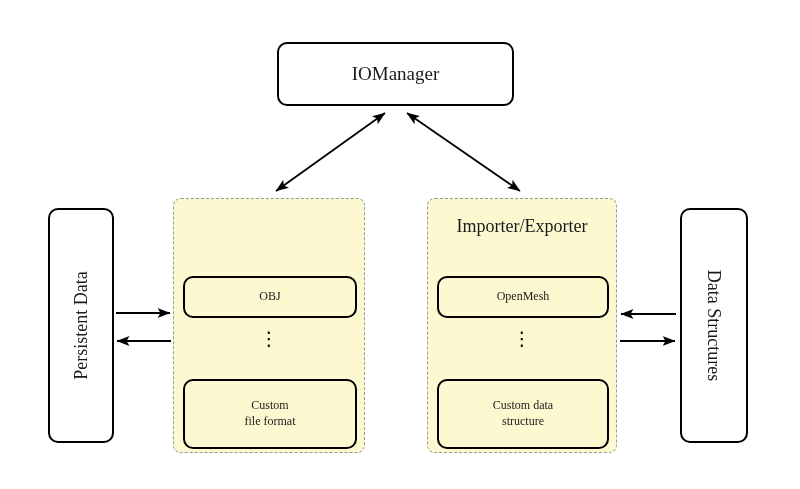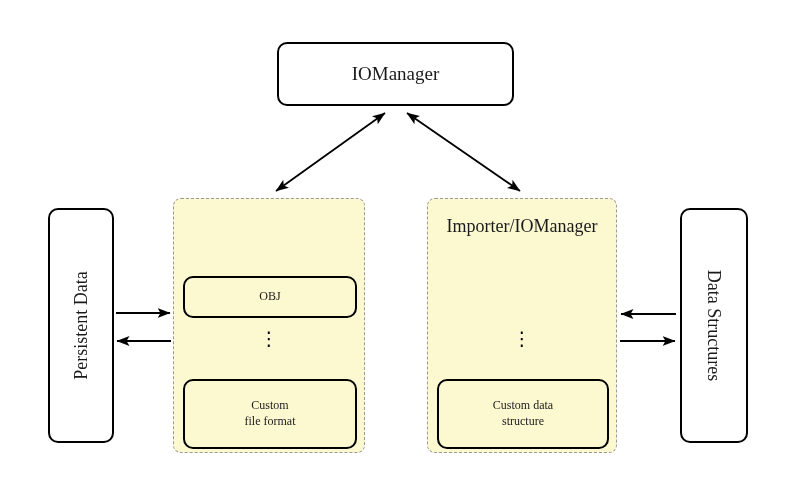--- a/index.html
+++ b/index.html
@@ -115,21 +115,24 @@
       <span>OBJ</span>
     </div>
     <div class="dots">⋮</div>
     <div class="inner-node inner-bottom">
       <span>Custom
 file format</span>
     </div>
   </div>
 
   <div class="group group-right">
-    <div class="group-title">Importer/IOManager</div>
+    <div class="group-title">Importer/Exporter</div>
+    <div class="inner-node inner-top">
+      <span>OpenMesh</span>
+    </div>
     <div class="dots">⋮</div>
     <div class="inner-node inner-bottom">
       <span>Custom data
 structure</span>
     </div>
   </div>
 
 </div>
 
 </body></html>

